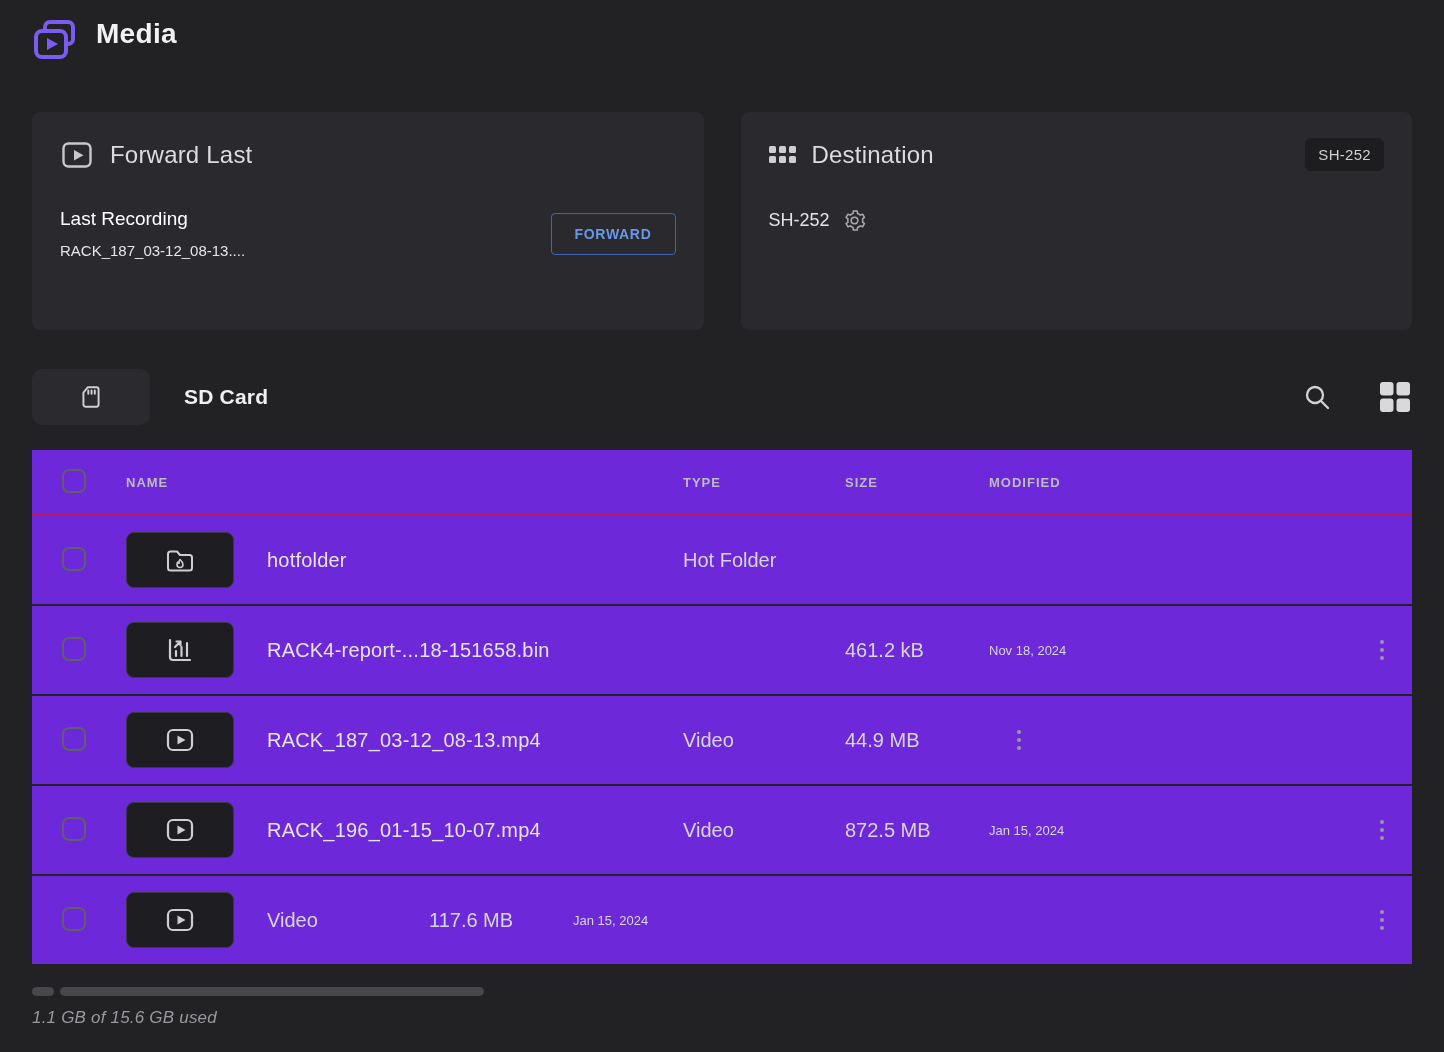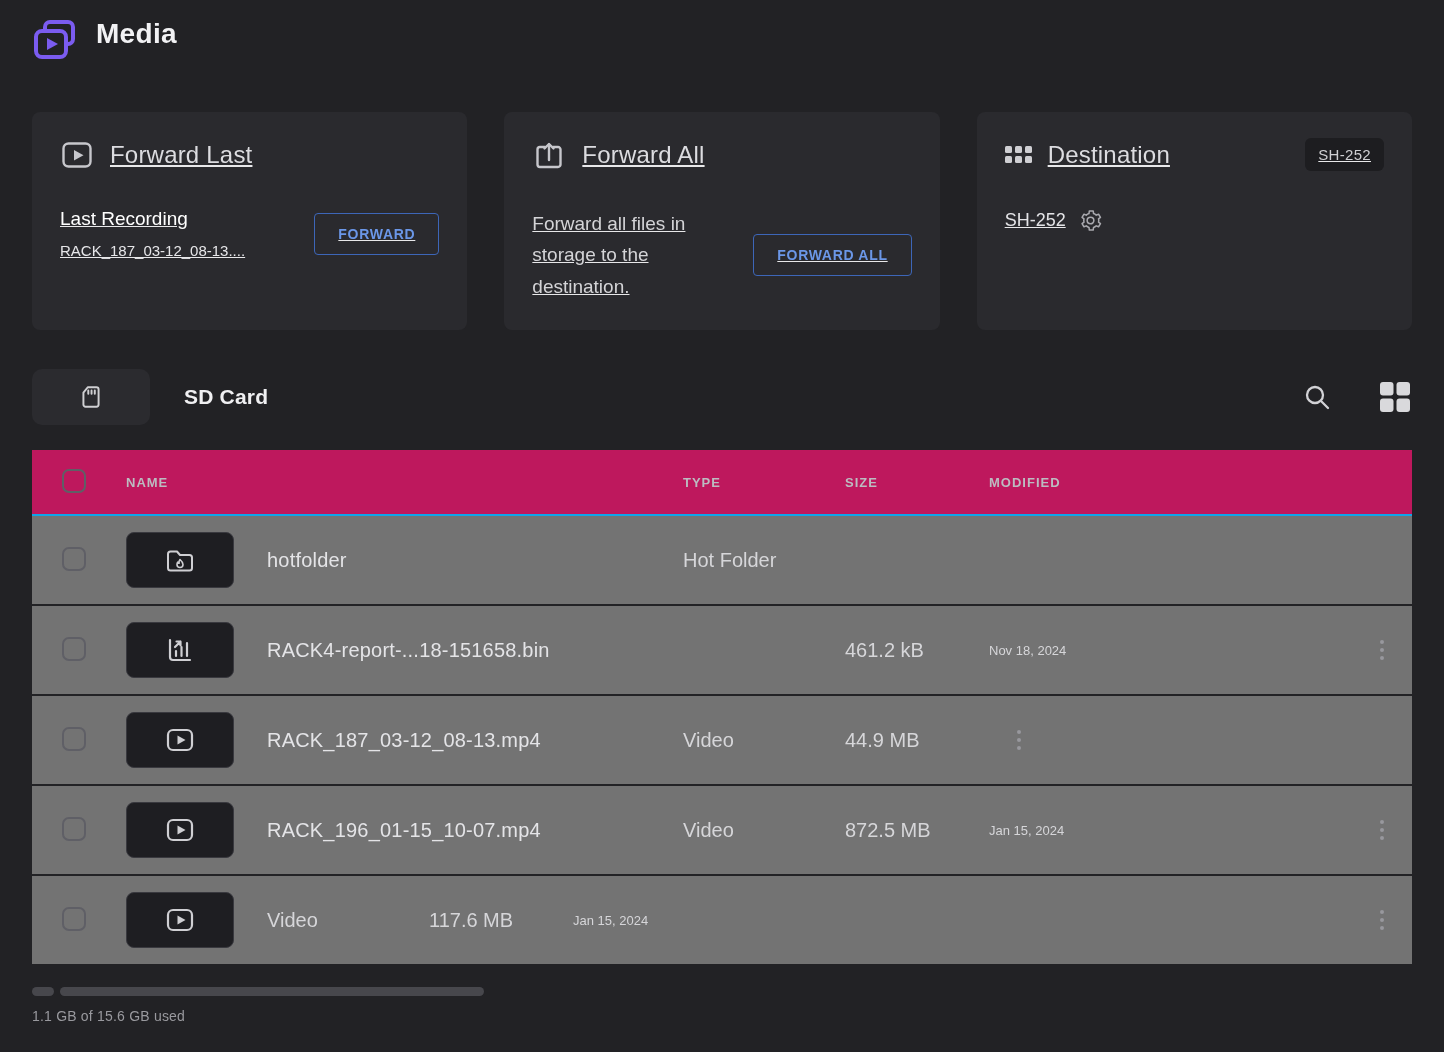--- a/index.html
+++ b/index.html
@@ -10,21 +10,21 @@
     font-family: "Liberation Sans", sans-serif;
     overflow: hidden;
   }
   .page { padding: 18px 32px 0 32px; }
 
   
   .app-header { display: flex; gap: 18px; }
   .app-title { font-size: 28px; font-weight: 700; letter-spacing: .3px; color: #f2f2f4; }
 
   
-  .cards { display: flex; gap: 37px; margin-top: 50px; text-decoration: underline; }
+  .cards { display: flex; gap: 37px; margin-top: 50px; }
   .card {
     flex: 1; height: 218px; background: #2a2a2e;
     border-radius: 8px; padding: 26px 28px;
   }
   .card-title-row { display: flex; align-items: center; gap: 16px; }
   .card-title { font-size: 24px; font-weight: 500; color: #dcdce0; letter-spacing: .2px; }
   .badge {
     margin-left: auto; background: #1d1d20; color: #cfcfd2;
     font-size: 15px; padding: 8px 13px; border-radius: 6px; letter-spacing: .3px;
   }
@@ -47,22 +47,22 @@
     width: 118px; height: 56px; border-radius: 10px; background: #2b2b2f;
     display: flex; align-items: center; justify-content: center; border: none; cursor: pointer;
   }
   .sd-title { margin-left: 34px; font-size: 21px; font-weight: 700; color: #f0f0f2; letter-spacing: .2px; }
   .sd-actions { margin-left: auto; display: flex; align-items: center; gap: 46px; }
   .icon-button { background: none; border: none; cursor: pointer; display: flex; align-items: center; }
 
   
   .table { margin-top: 25px; }
   .trow { display: flex; align-items: center; }
-  .thead { height: 66px; background: #be185d; border-bottom: 2px solid #0ea5e9; }
-  .tr { height: 90px; background: #737373; border-bottom: 2px solid #222225; }
+  .thead { height: 66px; background: #6d28d9; border-bottom: 2px solid #be185d; }
+  .tr { height: 90px; background: #6d28d9; border-bottom: 2px solid #222225; }
   .cell-check { width: 94px; padding-left: 30px; flex: none; }
   .checkbox {
     width: 24px; height: 24px; border: 2px solid #5f5f66; border-radius: 7px;
     background: transparent; cursor: pointer;
   }
   .cell-thumb { width: 141px; flex: none; }
   .thumb {
     width: 108px; height: 56px; background: #1e1e22; border: 1px solid #39393f;
     border-radius: 8px; display: flex; align-items: center; justify-content: center;
   }
@@ -74,21 +74,21 @@
   .th { font-size: 13px; font-weight: 700; letter-spacing: 1px; color: #bcbcc1; }
   .th-name { width: 557px; flex: none; }
   .kebab { background: none; border: none; cursor: pointer; display: flex; flex-direction: column; gap: 4px; padding: 6px; }
   .kebab i { width: 4px; height: 4px; border-radius: 50%; background: #98989d; display: block; }
 
   
   .footer { margin-top: 21px; }
   .scrollbar { display: flex; gap: 6px; align-items: center; height: 9px; }
   .scroll-nub { width: 22px; height: 9px; border-radius: 5px; background: #47474c; }
   .scroll-thumb { width: 424px; height: 9px; border-radius: 5px; background: #47474c; cursor: grab; }
-  .usage { margin-top: 12px; font-size: 14px; color: #99999e; letter-spacing: .2px; }
+  .usage { margin-top: 12px; font-size: 17px; color: #99999e; letter-spacing: .2px; font-style: italic; }
 
   .dest-grid-icon { display: grid; grid-template-columns: repeat(3, 7px); grid-template-rows: repeat(2, 7px); gap: 3px; }
   .dest-grid-icon i { background: #cfcfd3; border-radius: 1.5px; display: block; }
   svg { display: block; }
 </style>
 </head>
 <body>
 
 <div class="page">
 
@@ -117,36 +117,20 @@
       </div>
       <div class="card-body">
         <div>
           <div class="last-label">Last Recording</div>
           <div class="last-file">RACK_187_03-12_08-13....</div>
         </div>
         <button class="outline-button">FORWARD</button>
       </div>
     </div>
 
-    <div class="card">
-      <div class="card-title-row">
-        <span>
-          <svg width="34" height="34" viewBox="0 0 34 34" fill="none" stroke="#c7c7cc" stroke-width="2.4" stroke-linecap="round" stroke-linejoin="round">
-            <path d="M13 9 H8 a2.5 2.5 0 0 0 -2.5 2.5 v15 a2.5 2.5 0 0 0 2.5 2.5 h18 a2.5 2.5 0 0 0 2.5 -2.5 v-15 A2.5 2.5 0 0 0 26 9 h-5"></path>
-            <path d="M17 22 V6.5"></path>
-            <path d="M12.5 10.5 L17 6 L21.5 10.5"></path>
-          </svg>
-        </span>
-        <span class="card-title">Forward All</span>
-      </div>
-      <div class="card-body">
-        <div class="fa-desc">Forward all files in storage to the destination.</div>
-        <button class="outline-button">FORWARD ALL</button>
-      </div>
-    </div>
 
     <div class="card">
       <div class="card-title-row">
         <span class="dest-grid-icon">
           <i></i>
             <i></i>
             <i></i>
             <i></i>
             <i></i>
             <i></i>

